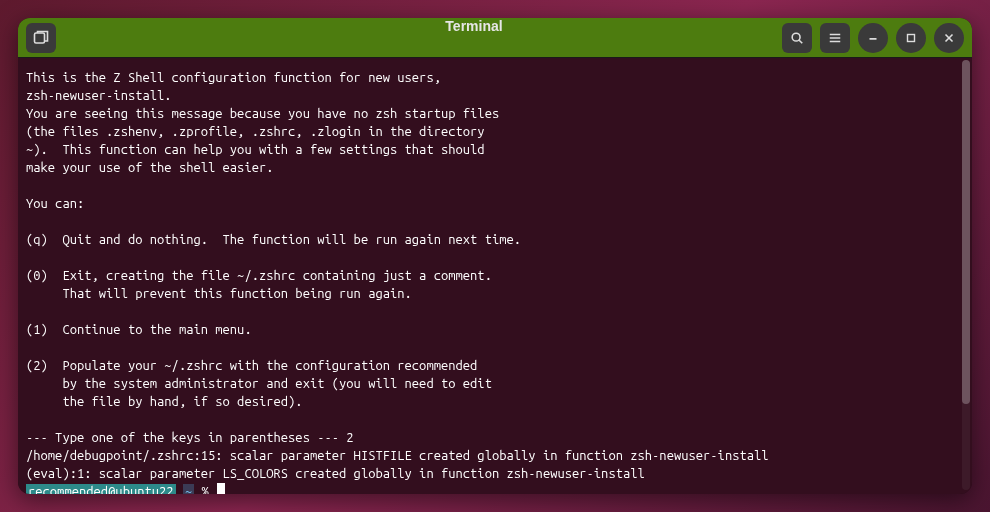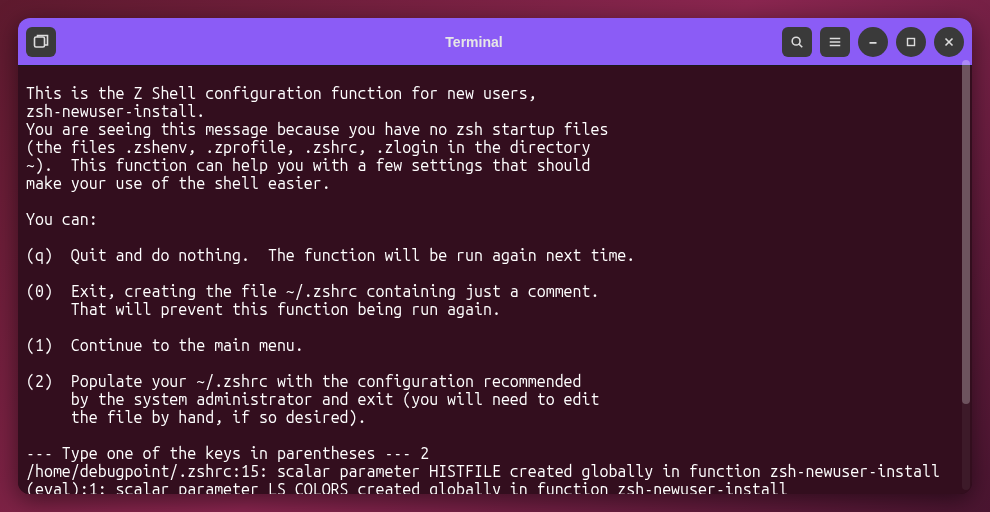--- a/index.html
+++ b/index.html
@@ -18,24 +18,23 @@
     width: 954px;
     height: 476px;
     background: #2b0d1a;
     border-radius: 12px;
     overflow: hidden;
     box-shadow: 0 6px 24px rgba(0,0,0,0.5);
     display: flex;
     flex-direction: column;
   }
   .titlebar {
-    height: 48px;
-    background: #8b5cf6;
+    height: 40px;
+    background: #4d7c0f;
     display: flex;
-    align-items: center;
     padding: 0 8px;
     flex-shrink: 0;
     border-bottom: 1px solid #1a1a1a;
   }
   .tb-left {
     display: flex;
     align-items: center;
     width: 140px;
   }
   .tb-center {
@@ -64,24 +63,24 @@
     border: none;
   }
   .tb-btn.round {
     border-radius: 50%;
   }
   .tb-btn svg { width: 14px; height: 14px; }
   .tb-btn.larger svg { width: 16px; height: 16px; }
   .terminal {
     flex: 1;
     background: #330e1e;
-    padding: 18px 8px;
+    padding: 10px 8px;
     color: #ffffff;
     font-family: "Ubuntu Mono", "DejaVu Sans Mono", Consolas, monospace;
-    font-size: 16px;
+    font-size: 13px;
     line-height: 18px;
     white-space: pre;
     overflow: hidden;
     position: relative;
   }
   .scrollbar {
     position: absolute;
     right: 2px;
     top: 42px;
     bottom: 4px;

